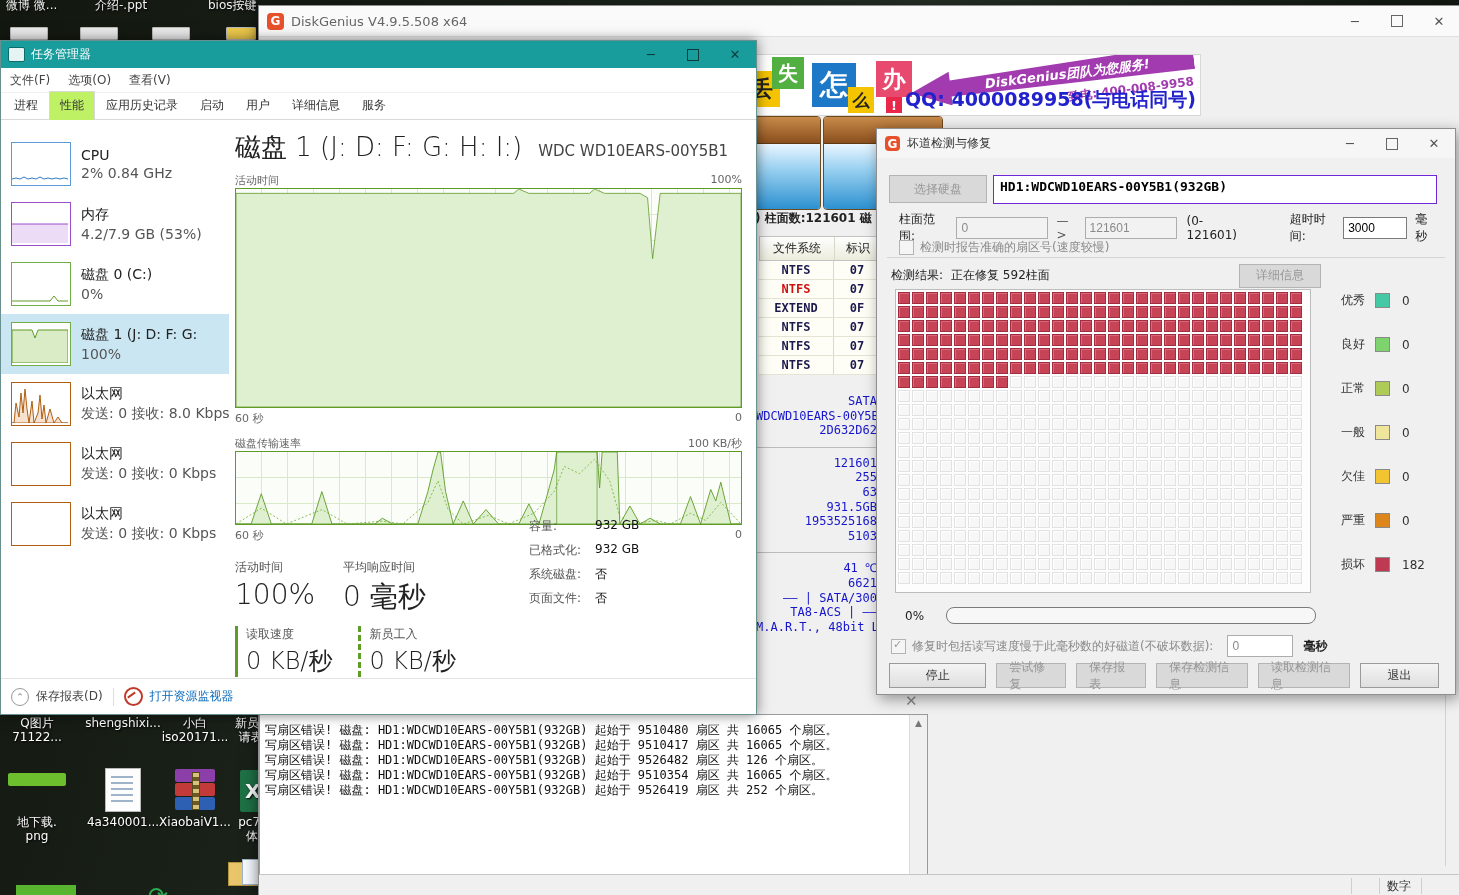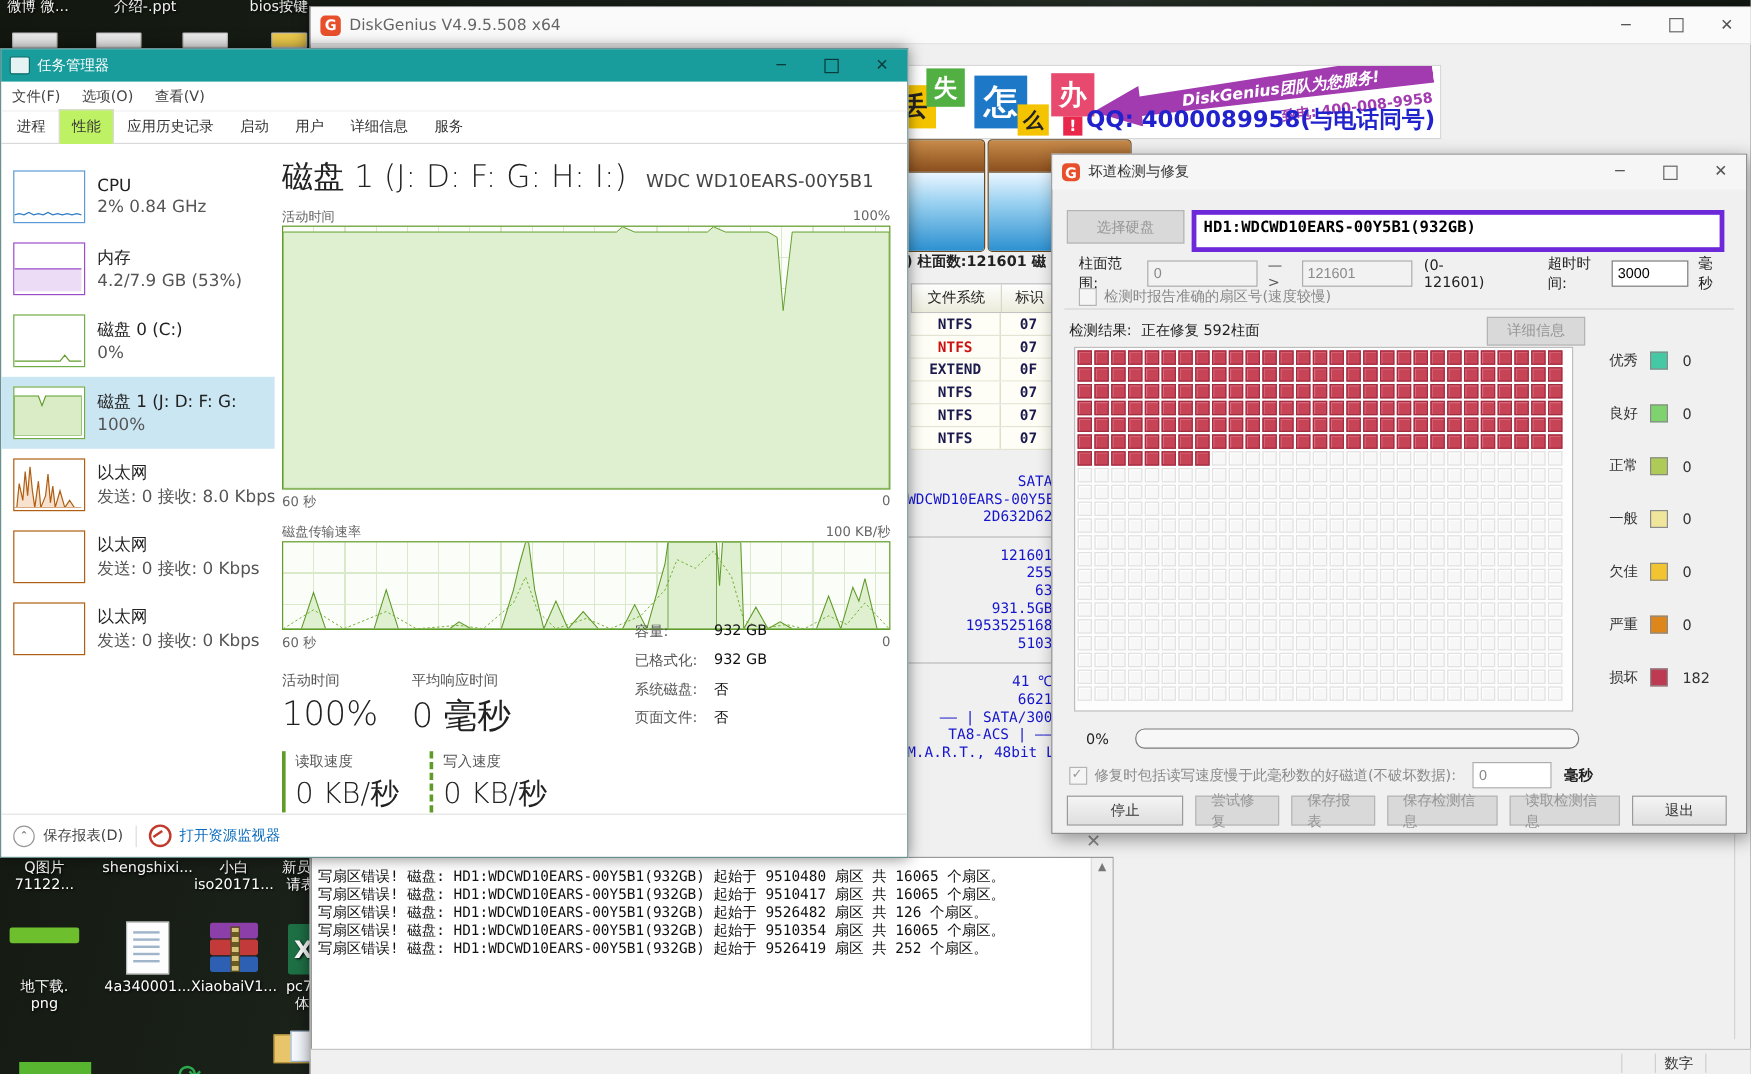--- a/index.html
+++ b/index.html
@@ -126,21 +126,21 @@
   .tm-footer a{color:#0b6bbd;text-decoration:none;}
 
   
   #dl{left:876px;top:128px;width:578px;height:565px;background:#f0f0f0;border:1px solid #8f8f8f;box-shadow:3px 4px 14px rgba(0,0,0,.4);z-index:3;}
   #dl .titlebar{height:29px;display:flex;align-items:center;background:#f6f6f6;}
   #dl .title{font-size:12px;color:#333;flex:1;}
   .dl-row1{position:absolute;left:12px;top:46px;right:18px;display:flex;}
   .btn{background:linear-gradient(#f4f4f4,#dfdfdf);border:1px solid #9a9a9a;font-size:12px;color:#333;display:flex;align-items:center;justify-content:center;}
   .btn.disabled{background:#d9d9d9;color:#969696;border-color:#b4b4b4;}
   .dl-selbtn{width:96px;height:26px;}
-  .dl-diskfield{flex:1;height:24px;border:4px solid #6d28d9;background:#fff;font-family:"DejaVu Sans Mono","Liberation Mono",monospace;font-weight:bold;font-size:13px;color:#000;padding:3px 0 0 6px;margin-left:6px;}
+  .dl-diskfield{flex:1;height:24px;border:1px solid #6d28d9;background:#fff;font-family:"DejaVu Sans Mono","Liberation Mono",monospace;font-weight:bold;font-size:13px;color:#000;padding:3px 0 0 6px;margin-left:6px;}
   .dl-row2{position:absolute;left:22px;top:82px;right:18px;display:flex;align-items:center;font-size:12px;color:#222;}
   .inp{border:1px solid #adadad;background:#f2f2f2;color:#8a8a8a;font-size:12px;padding:2px 4px;height:16px;}
   .inp.en{background:#fff;color:#000;border-color:#7a7a7a;}
   .cbrow{display:flex;align-items:center;font-size:12px;color:#8a8a8a;}
   .cb{width:13px;height:13px;border:1px solid #b4b4b4;background:#f5f5f5;margin-right:6px;position:relative;}
   .cb.checked:after{content:"✓";position:absolute;left:1px;top:-2px;color:#9a9a9a;font-size:11px;}
   .dl-sep{position:absolute;left:10px;right:10px;top:128px;border-top:1px solid #d4d4d4;}
   .dl-resrow{position:absolute;left:14px;top:138px;right:18px;display:flex;align-items:center;font-size:12px;color:#222;}
   .bsgrid-wrap{position:absolute;left:18px;top:160px;width:410px;height:298px;background:#fdfdfd;border:1px solid #bdbdbd;padding:2px;}
   .bsgrid{display:grid;grid-template-columns:repeat(29,12px);grid-auto-rows:12px;gap:2px;}
@@ -493,21 +493,21 @@
             <div class="lab">平均响应时间</div>
             <div class="val">0 毫秒</div>
           </div>
         </div>
         <div class="tm-stats" style="margin-top:10px">
           <div class="statcol speed read">
             <div class="lab">读取速度</div>
             <div class="val" style="font-size:24px">0 KB/秒</div>
           </div>
           <div class="statcol speed write">
-            <div class="lab">写入速度</div>
+            <div class="lab">新员工入</div>
             <div class="val" style="font-size:24px">0 KB/秒</div>
           </div>
         </div>
 
         <div class="tm-props">
           <div class="row">
               <div class="k">容量:</div>
               <div class="v">932 GB</div>
             </div>
           <div class="row">

